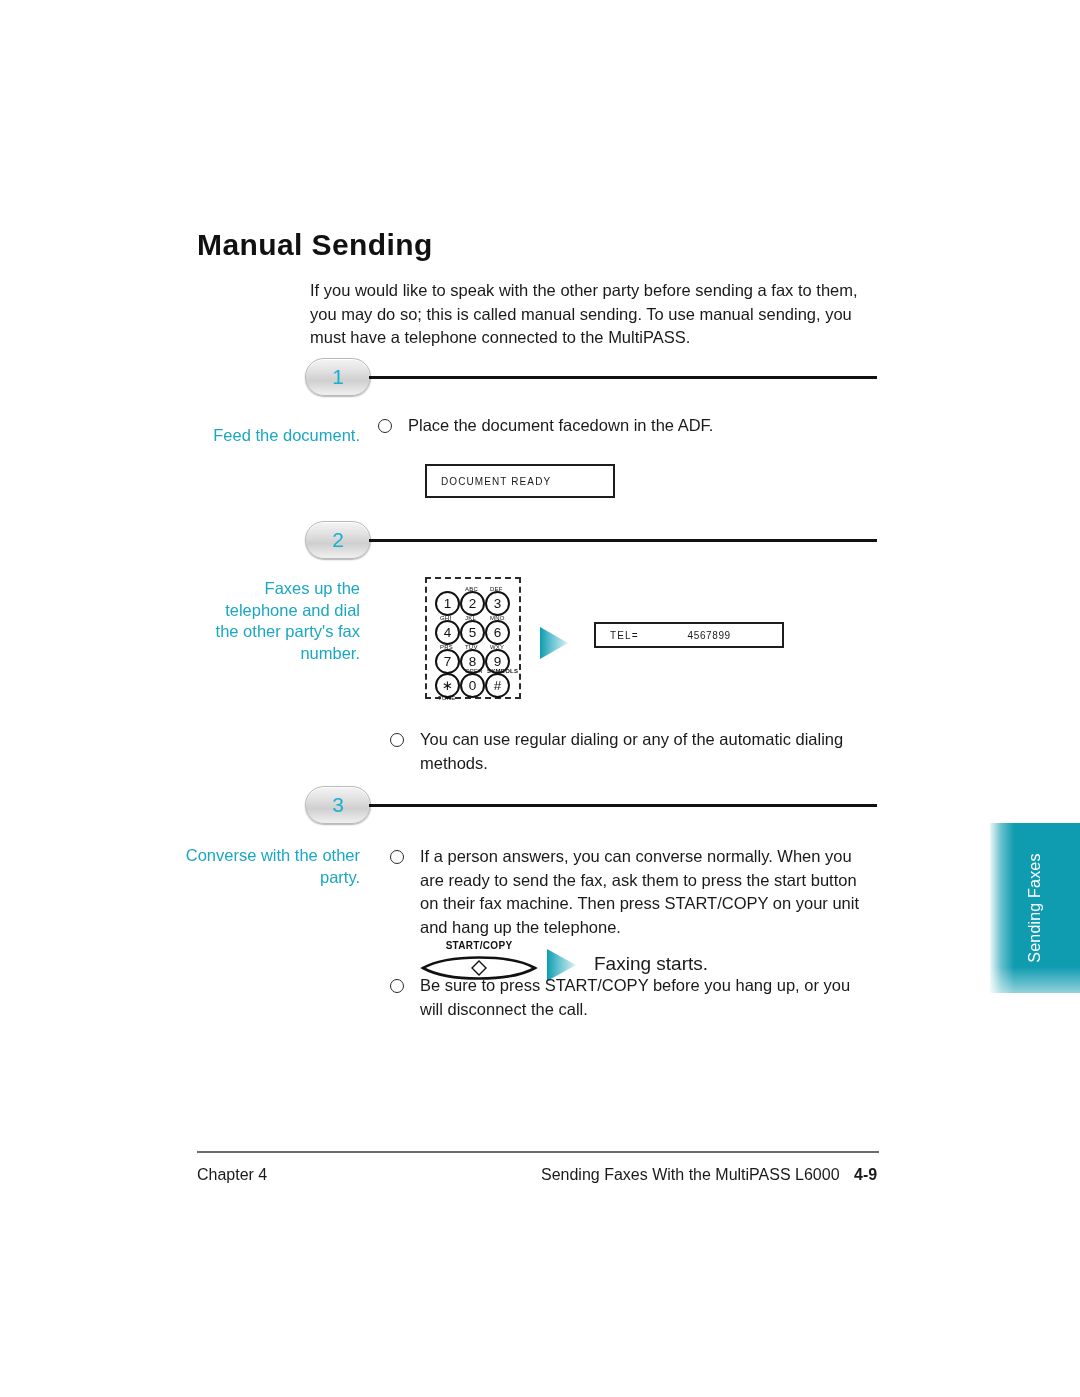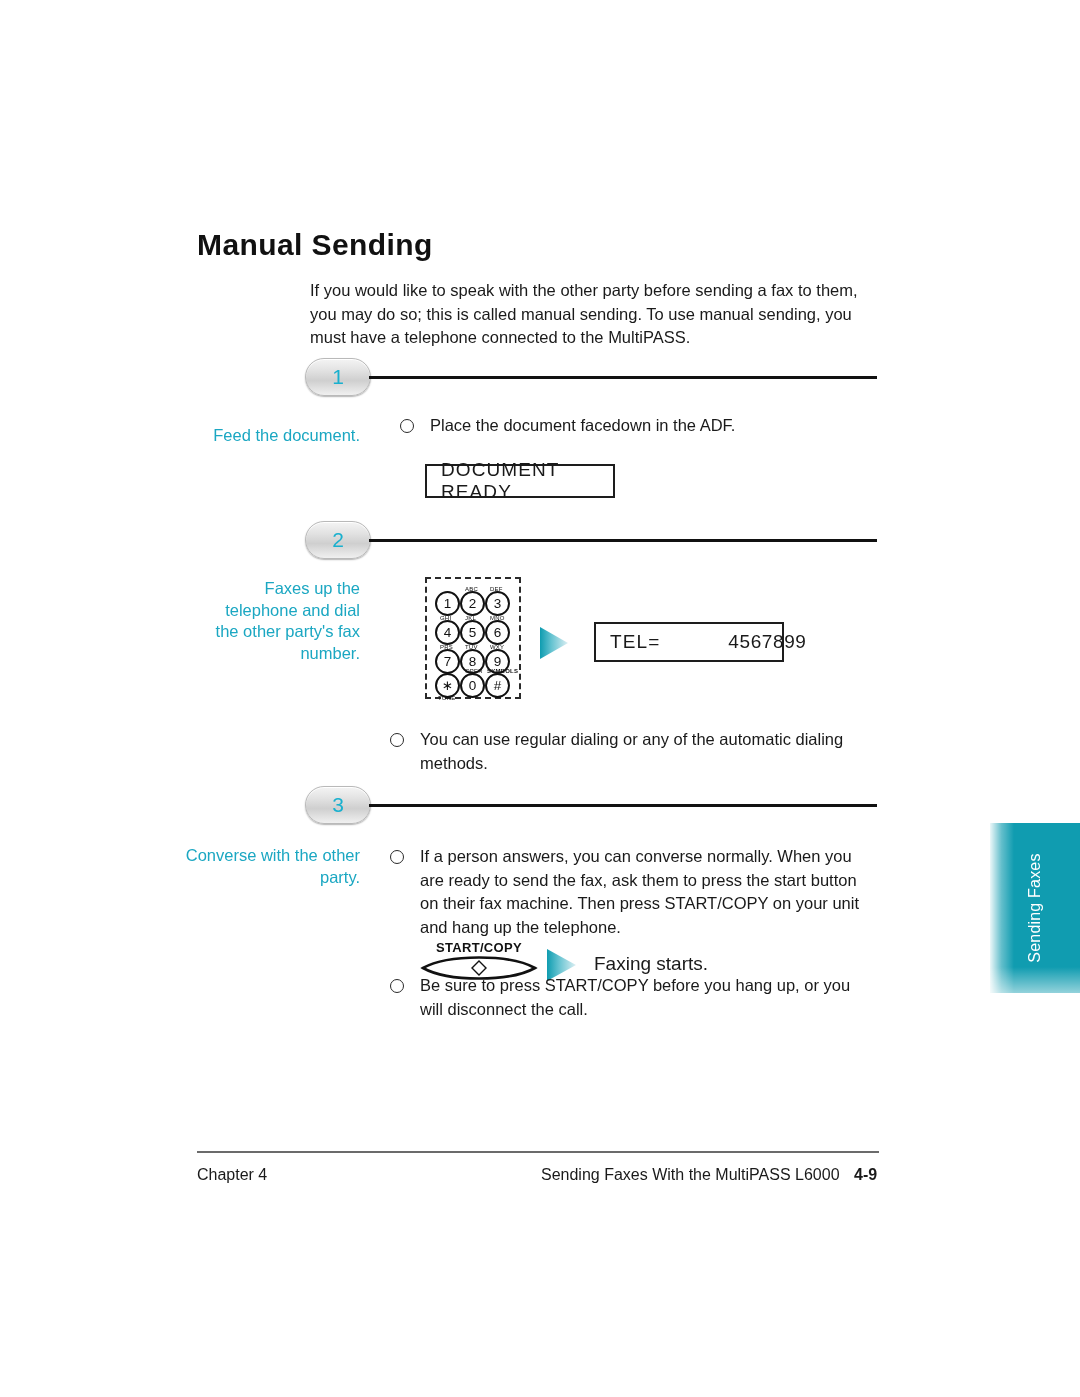--- a/index.html
+++ b/index.html
@@ -106,26 +106,26 @@
   }
 
   
   .lcd {
     position: absolute;
     border: 2px solid #1d1d1d;
     background: #ffffff;
     box-sizing: border-box;
     display: flex;
     align-items: center;
-    font-size: 19px;
+    font-size: 10px;
     letter-spacing: 1.1px;
     color: #1a1a1a;
   }
   .lcd .lcd-pad { padding-left: 14px; }
-  .lcd .lcd-val { margin-left: 68px; letter-spacing: 0.6px; }
+  .lcd .lcd-val { margin-left: 28px; letter-spacing: 0.6px; }
 
   
   .keypad {
     position: absolute;
     border: 2px dashed #2a2a2a;
     box-sizing: border-box;
     background: #ffffff;
   }
   .keypad-grid {
     position: relative;
@@ -167,21 +167,21 @@
   
   .startcopy {
     position: absolute;
   }
   .startcopy-label {
     position: absolute;
     top: 0;
     left: 0;
     width: 100%;
     text-align: center;
-    font-size: 13px;
+    font-size: 10px;
     font-weight: bold;
     letter-spacing: 0.3px;
     color: #111111;
   }
 
   .plain-text {
     position: absolute;
     font-size: 19px;
     line-height: 23.5px;
     color: #1a1a1a;
@@ -243,21 +243,21 @@
 
   <div class="step-rule" style="left:305px; top:358px; width:572px;">
     <div class="step-badge">
       <span>1</span>
     </div>
     <div class="step-line" style="width:508px;"></div>
   </div>
 
   <div class="side-label" style="left:170px; top:425px; width:190px;">Feed the document.</div>
 
-  <div class="bullet-row" style="left:400px; top:414px; width:480px;">
+  <div class="bullet-row" style="left:378px; top:414px; width:480px;">
     <div class="bullet-mark"></div>
     <div class="bullet-text">Place the document facedown in the ADF.</div>
   </div>
 
   <div class="lcd" style="left:425px; top:464px; width:190px; height:34px;">
     <span class="lcd-pad">DOCUMENT READY</span>
   </div>
 
   <div class="step-rule" style="left:305px; top:521px; width:572px;">
     <div class="step-badge">
@@ -306,21 +306,21 @@
         <linearGradient id="gradA" x1="0" y1="0" x2="1" y2="0">
           <stop offset="0%" stop-color="#0E9CB0"></stop>
           <stop offset="40%" stop-color="#63C2D0"></stop>
           <stop offset="100%" stop-color="#DCEFF3"></stop>
         </linearGradient>
       </defs>
       <polygon points="0,1 0,33 28,17" fill="url(#gradA)"></polygon>
     </svg>
   </div>
 
-  <div class="lcd" style="left:594px; top:622px; width:190px; height:40px;">
+  <div class="lcd" style="left:594px; top:622px; width:190px; height:26px;gap:21px;">
     <span class="lcd-pad">TEL=</span>
     <span class="lcd-val">4567899</span>
   </div>
 
   <div class="bullet-row" style="left:390px; top:728px; width:490px;">
     <div class="bullet-mark"></div>
     <div class="bullet-text">You can use regular dialing or any of the automatic dialing methods.</div>
   </div>
 
   <div class="step-rule" style="left:305px; top:786px; width:572px;">

